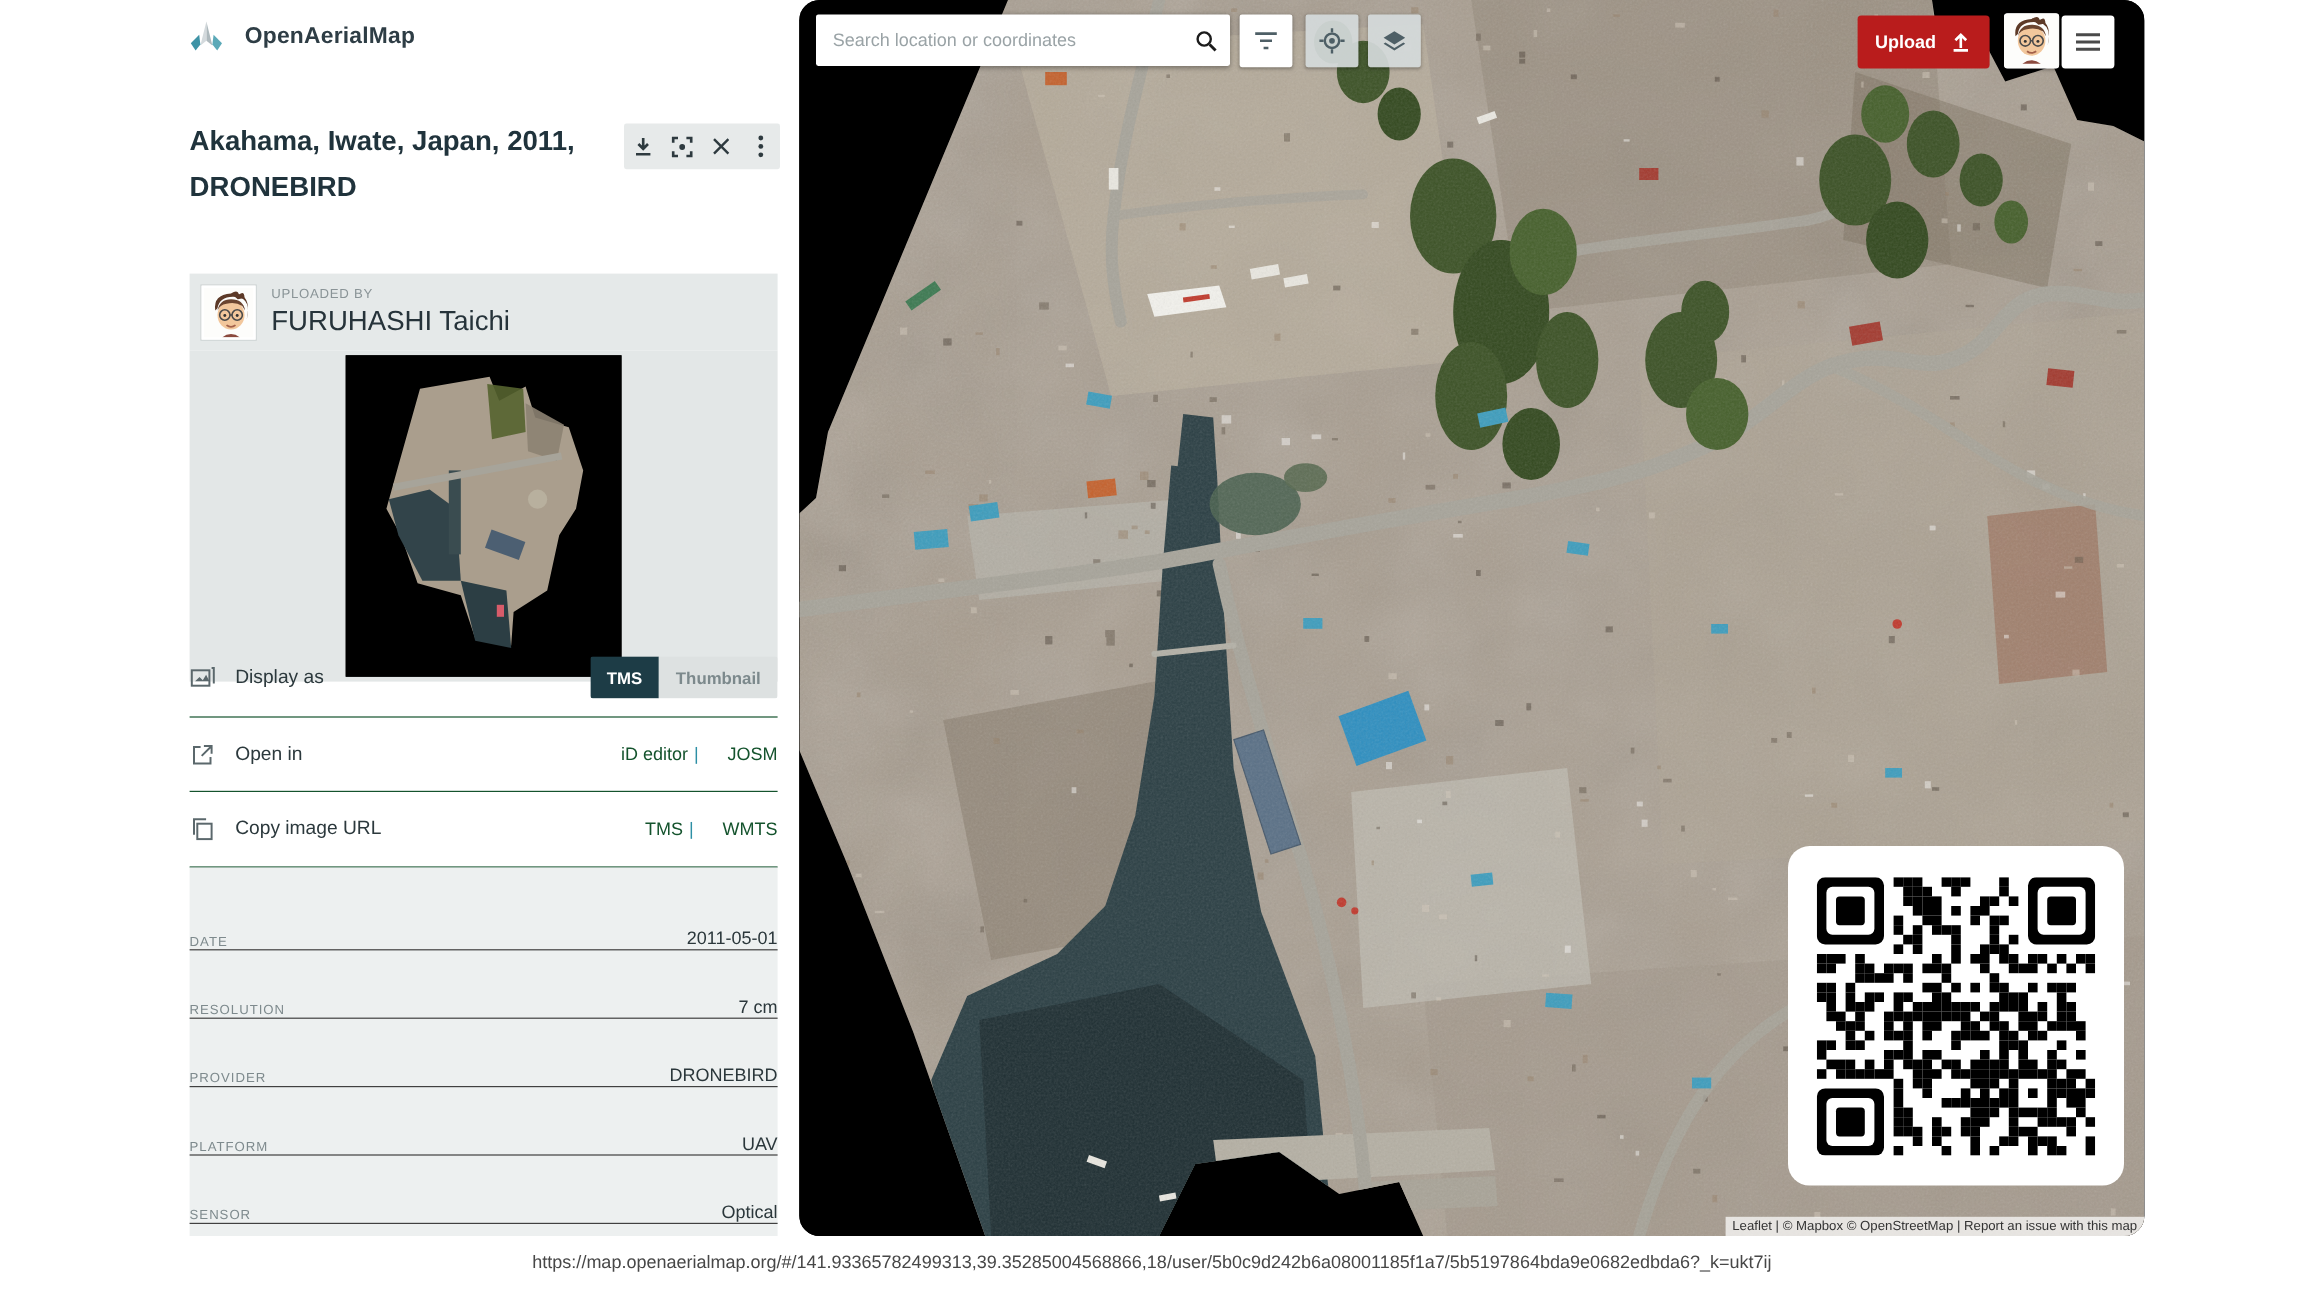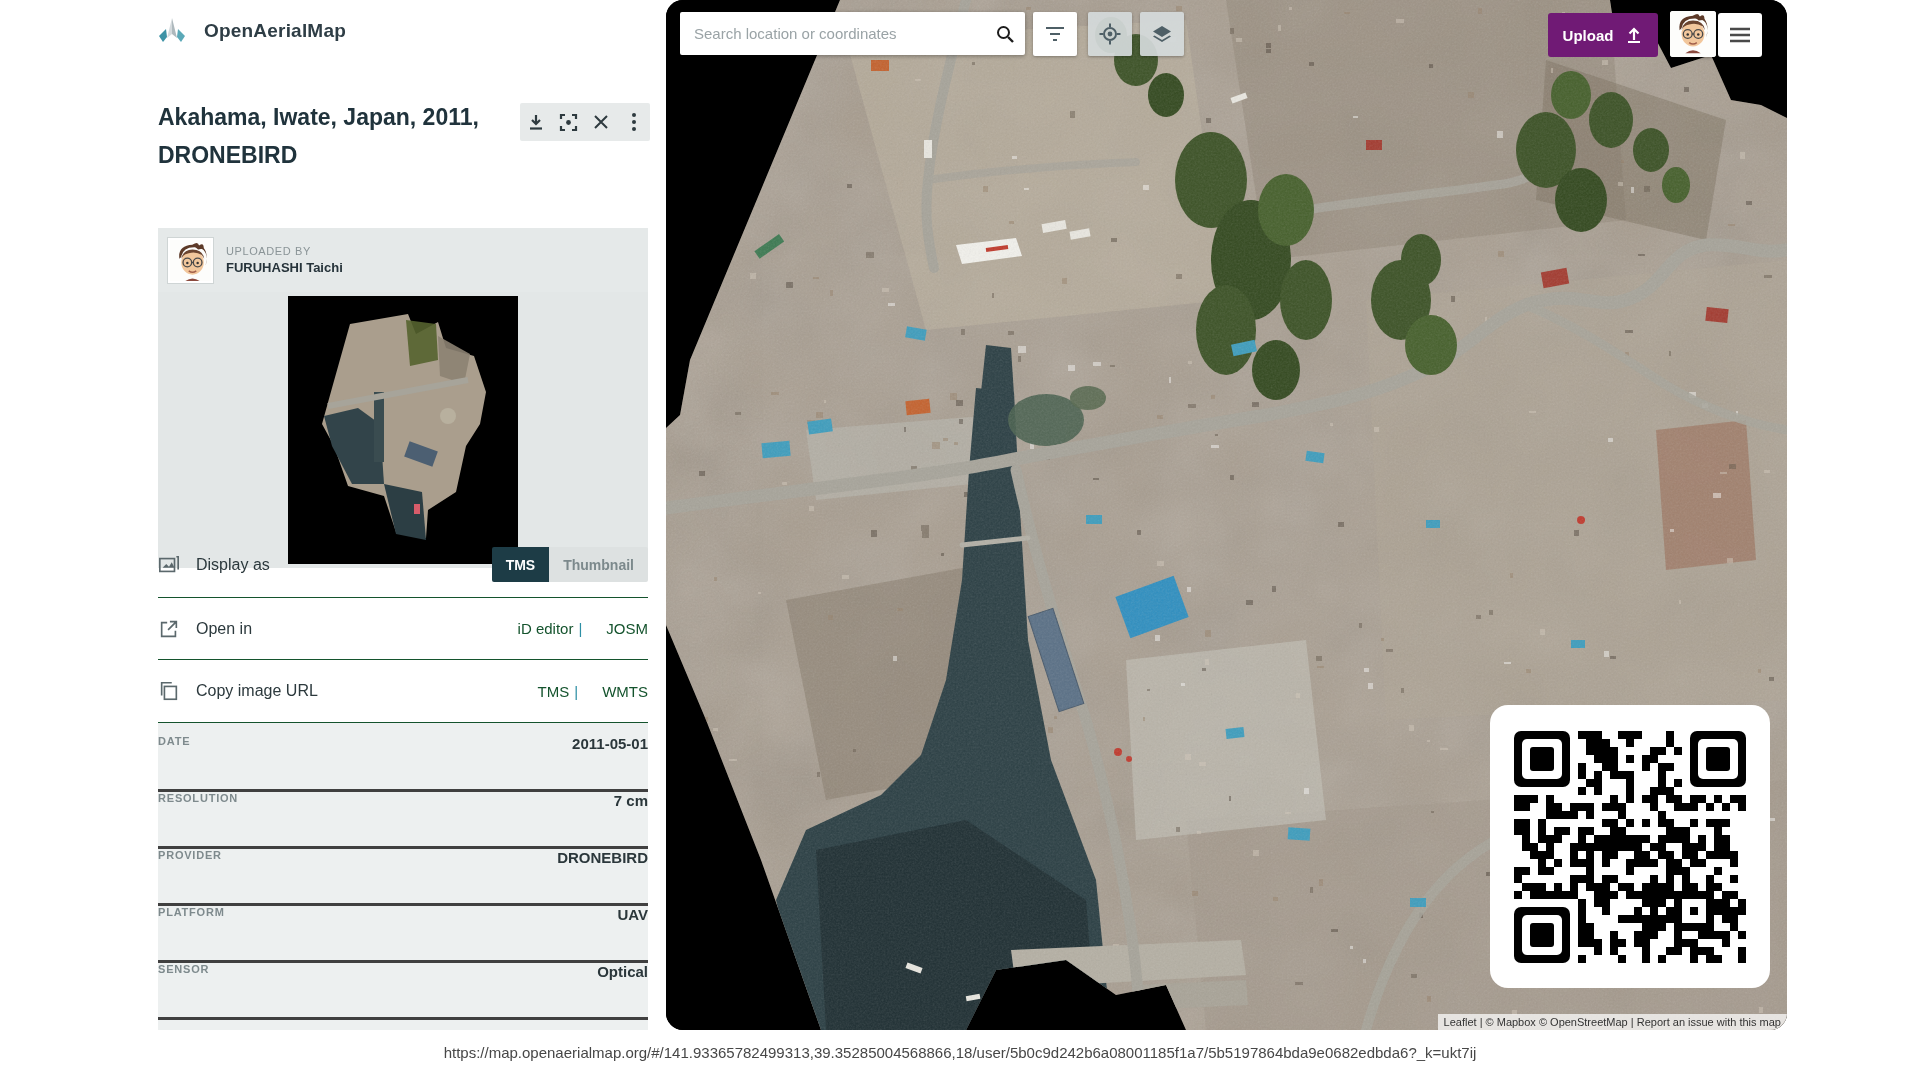--- a/index.html
+++ b/index.html
@@ -21,21 +21,21 @@
                    justify-content:space-around; }
   .tt-btn { width:28px; height:30px; display:flex; align-items:center; justify-content:center;
             cursor:pointer; color:#2e3a3f; }
 
   .uploader-card { position:absolute; left:158px; top:192px; width:490px; }
   .uploader-header { height:64px; background:#e5e9e9; display:flex; align-items:center;
                      padding-left:10px; gap:13px;margin-top:36px; }
   .avatar-sm { width:45px; height:45px; background:#fff; border:2px solid #fff;
                box-shadow:0 0 0 1px #cfd5d5; overflow:hidden; }
   .uploaded-by { font-size:11px; color:#8a9497; letter-spacing:.6px; }
-  .uploader-name { font-size:13px; font-weight:700; color:#26333a; margin-top:3px; }
+  .uploader-name { font-size:23px; font-weight:400; color:#26333a; margin-top:3px; }
   .preview { height:276px; background:#e3e7e7; display:flex; align-items:center; justify-content:center; }
   .preview-frame { width:230px; height:268px; background:#000; }
 
   .action-row { position:absolute; left:158px; width:490px; display:flex; align-items:center;
                 border-bottom:1px solid #14532d; }
   .action-row .icon { width:22px; height:22px; margin-right:16px; color:#5b686c; flex:none; }
   .action-label { font-size:16px; color:#2c393d; }
   .action-right { margin-left:auto; font-size:15px; }
   .row-display { top:532px; height:66px; }
   .row-open    { top:598px; height:62px; }
@@ -45,21 +45,21 @@
   .toggle .opt { display:flex; align-items:center; justify-content:center; padding:0 14px;
                  font-size:14px; font-weight:700; cursor:pointer; }
   .opt-on  { background:#1d3c46; color:#fff; }
   .opt-off { background:#dde1e1; color:#7c898c; }
 
   .link { color:#14532d; cursor:pointer;padding-left:19px; }
   .link-sep { color:#2d8fa5; margin:0 5px; }
 
   .metadata { position:absolute; left:158px; top:723px; width:490px; height:307px;
               background:#edf0f0; padding-top:12px; }
-  .meta-row { height:57px; display:flex; align-items:flex-start; border-bottom:3px solid #404040;font-weight:bold; }
+  .meta-row { height:57px; display:flex; align-items:flex-end; border-bottom:1px solid #404040; }
   .meta-label { font-size:11px; color:#7e8a8d; letter-spacing:.8px; }
   .meta-value { margin-left:auto; font-size:15px; color:#2b373b; }
 
   
   .map { position:absolute; left:666px; top:0; width:1121px; height:1030px; background:#000;
          overflow:hidden;border-radius:17px; }
   .map svg.scene { position:absolute; left:0; top:0; }
 
   .searchbar { position:absolute; left:14px; top:12px; width:345px; height:43px; background:#fff;
                border-radius:2px; box-shadow:0 1px 4px rgba(0,0,0,.35); display:flex; align-items:center; }
@@ -68,21 +68,21 @@
   .searchbar input::placeholder { color:#9aa3a6; }
   .searchbar .mag { width:40px; display:flex; justify-content:center; cursor:pointer; color:#1c1c1c; }
 
   .map-btn { position:absolute; top:12px; width:44px; height:44px; border-radius:2px;
              display:flex; align-items:center; justify-content:center; cursor:pointer;
              color:#4e5f66; box-shadow:0 1px 3px rgba(0,0,0,.3); }
   .btn-filter { left:367px; background:#fff; }
   .btn-locate { left:422px; background:rgba(213,218,219,.92); }
   .btn-layers { left:474px; background:rgba(213,218,219,.92); }
 
-  .upload-btn { position:absolute; left:882px; top:13px; width:110px; height:44px; background:#701a75;
+  .upload-btn { position:absolute; left:882px; top:13px; width:110px; height:44px; background:#b91c1c;
                 border-radius:3px; color:#fff; font-size:15px; font-weight:700; display:flex;
                 align-items:center; justify-content:center; gap:12px; cursor:pointer; }
   .avatar-top { position:absolute; left:1004px; top:11px; width:46px; height:46px; background:#fff;
                 border-radius:3px; overflow:hidden; cursor:pointer; box-shadow:0 1px 3px rgba(0,0,0,.3); }
   .menu-btn { position:absolute; left:1052px; top:13px; width:44px; height:44px; background:#fff;
               border-radius:3px; display:flex; align-items:center; justify-content:center;
               cursor:pointer; color:#4a4a4a; box-shadow:0 1px 3px rgba(0,0,0,.3); }
 
   .qr-card { position:absolute; left:824px; top:705px; width:280px; height:283px; background:#fff;
              border-radius:18px; display:flex; align-items:center; justify-content:center; }

